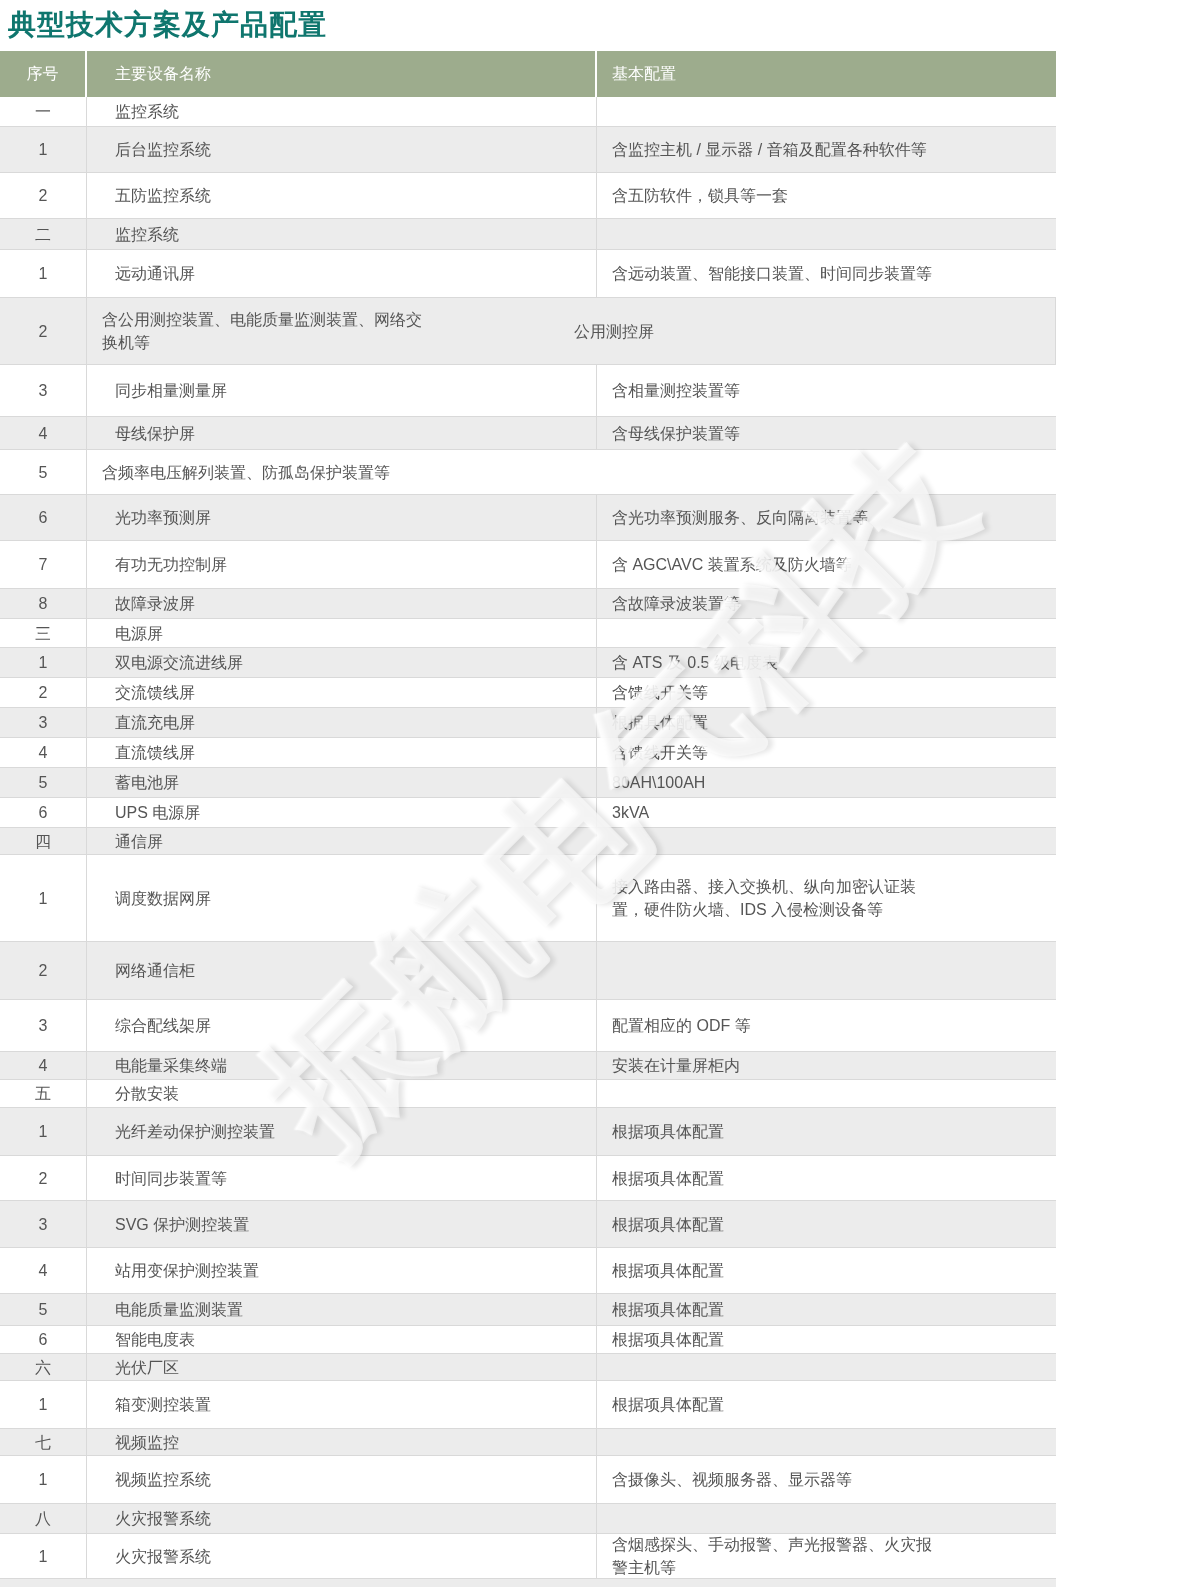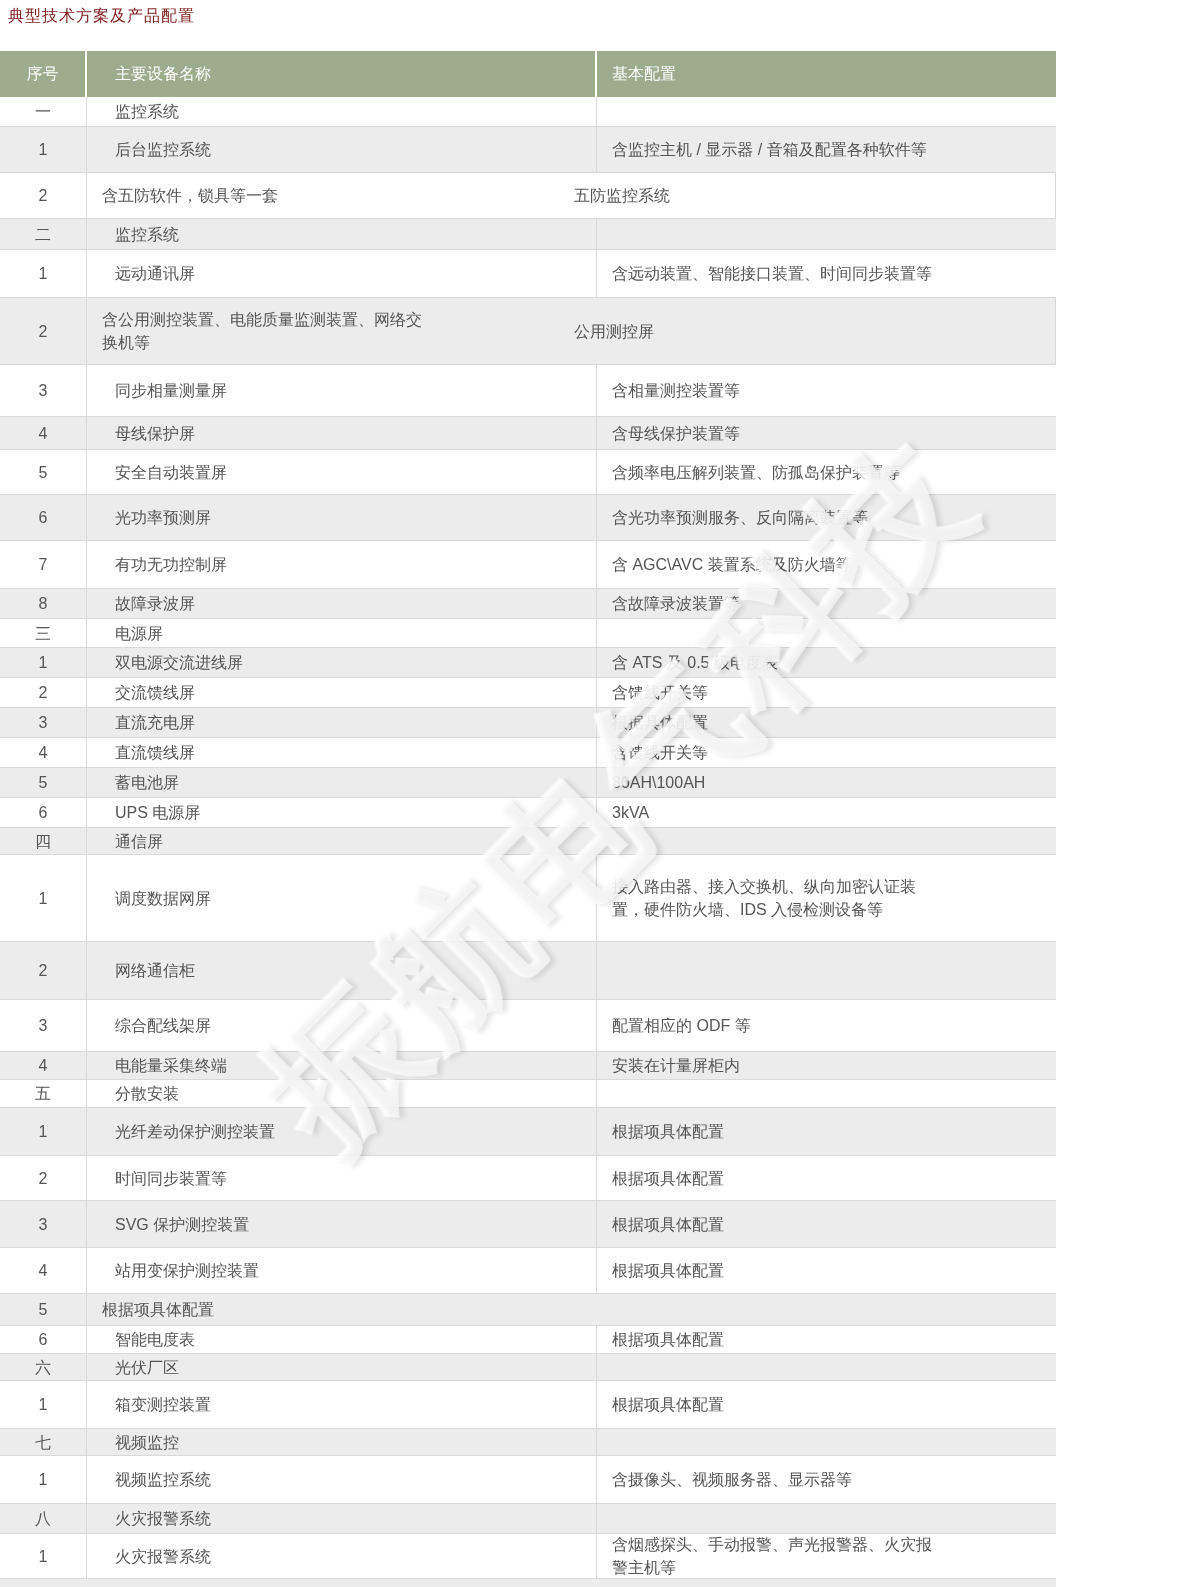--- a/index.html
+++ b/index.html
@@ -6,21 +6,21 @@
   html,body { width:1200px; height:1587px; }
   body {
     background:#ffffff;
     font-family:"Liberation Sans", "DejaVu Sans", sans-serif;
     color:#555555;
     position:relative;
     overflow:hidden;
   }
   .page-title {
     position:absolute; top:6px; left:8px;
-    font-size:16px; font-weight:normal; color:#7f1d1d;
+    font-size:28px; font-weight:bold; color:#0f766e;
     letter-spacing:1px;
   }
   .spec-table { position:absolute; top:51px; left:0; width:1056px; }
   .thead {
     display:flex; height:46px;
     background:#9dac8d; color:#ffffff; font-size:16px;
   }
   .th { display:flex; align-items:center; }
   .col-no   { flex:0 0 87px; justify-content:center; }
   .col-name { flex:0 0 510px; padding-left:28px; }
@@ -62,22 +62,22 @@
         <div class="td col-name">监控系统</div>
         <div class="td col-config"></div>
       </div>
       <div class="tr r-gray" style="height: 46px;">
         <div class="td col-no">1</div>
         <div class="td col-name">后台监控系统</div>
         <div class="td col-config">含监控主机 / 显示器 / 音箱及配置各种软件等</div>
       </div>
       <div class="tr r-white" style="height: 46px;">
         <div class="td col-no">2</div>
+        <div class="td col-name">五防监控系统</div>
         <div class="td col-config">含五防软件，锁具等一套</div>
-        <div class="td col-name">五防监控系统</div>
       </div>
       <div class="tr r-gray" style="height: 31px;">
         <div class="td col-no">二</div>
         <div class="td col-name">监控系统</div>
         <div class="td col-config"></div>
       </div>
       <div class="tr r-white" style="height: 48px;">
         <div class="td col-no">1</div>
         <div class="td col-name">远动通讯屏</div>
         <div class="td col-config">含远动装置、智能接口装置、时间同步装置等</div>
@@ -92,21 +92,20 @@
         <div class="td col-name">同步相量测量屏</div>
         <div class="td col-config">含相量测控装置等</div>
       </div>
       <div class="tr r-gray" style="height: 33px;">
         <div class="td col-no">4</div>
         <div class="td col-name">母线保护屏</div>
         <div class="td col-config">含母线保护装置等</div>
       </div>
       <div class="tr r-white" style="height: 45px;">
         <div class="td col-no">5</div>
-        <div class="td col-name">安全自动装置屏</div>
         <div class="td col-config">含频率电压解列装置、防孤岛保护装置等</div>
       </div>
       <div class="tr r-gray" style="height: 46px;">
         <div class="td col-no">6</div>
         <div class="td col-name">光功率预测屏</div>
         <div class="td col-config">含光功率预测服务、反向隔离装置等</div>
       </div>
       <div class="tr r-white" style="height: 48px;">
         <div class="td col-no">7</div>
         <div class="td col-name">有功无功控制屏</div>
@@ -196,20 +195,21 @@
         <div class="td col-name">SVG 保护测控装置</div>
         <div class="td col-config">根据项具体配置</div>
       </div>
       <div class="tr r-white" style="height: 46px;">
         <div class="td col-no">4</div>
         <div class="td col-name">站用变保护测控装置</div>
         <div class="td col-config">根据项具体配置</div>
       </div>
       <div class="tr r-gray" style="height: 32px;">
         <div class="td col-no">5</div>
+        <div class="td col-name">电能质量监测装置</div>
         <div class="td col-config">根据项具体配置</div>
       </div>
       <div class="tr r-white" style="height: 28px;">
         <div class="td col-no">6</div>
         <div class="td col-name">智能电度表</div>
         <div class="td col-config">根据项具体配置</div>
       </div>
       <div class="tr r-gray" style="height: 27px;">
         <div class="td col-no">六</div>
         <div class="td col-name">光伏厂区</div>

